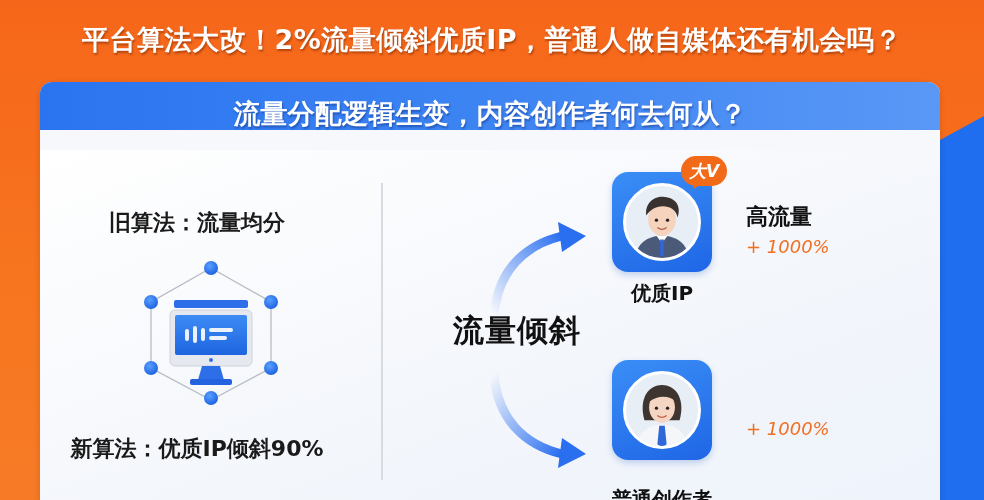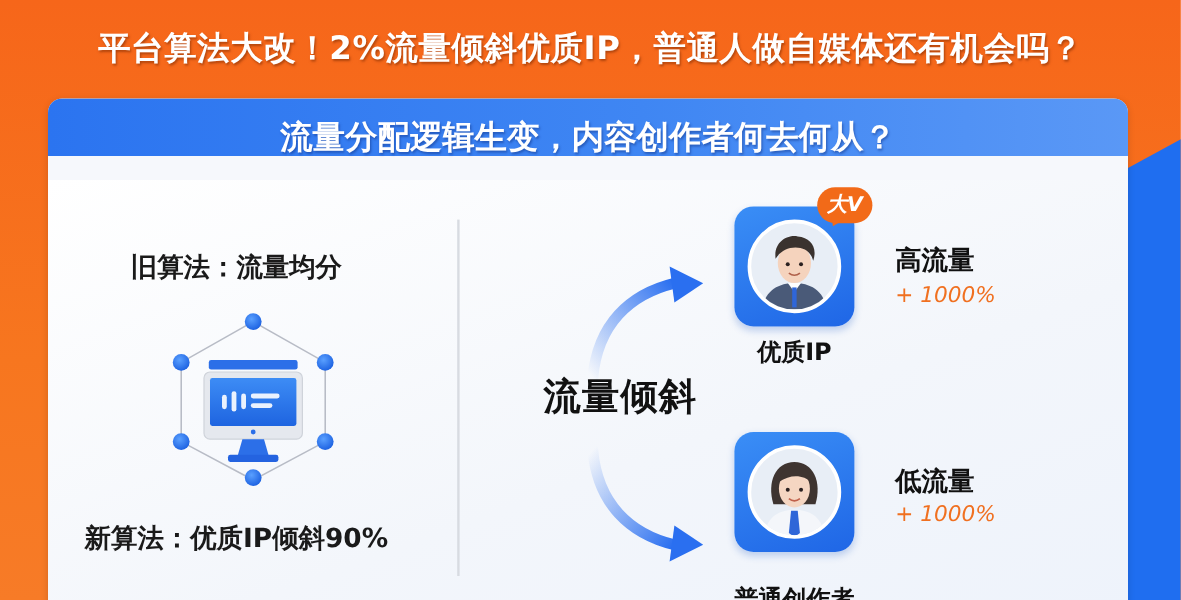--- a/index.html
+++ b/index.html
@@ -191,16 +191,15 @@
           <path d="M20,50 C14,30 22,12 39,12 C56,12 64,30 58,50 Z" fill="#3e3430"></path>
           <ellipse cx="39" cy="36" rx="14" ry="17" fill="#f5d6c2"></ellipse>
           <path d="M25,30 C26,18 36,16 39,16 C46,16 54,20 54,30 C48,24 36,22 25,30 Z" fill="#3e3430"></path>
           <circle cx="33" cy="37" r="1.8" fill="#2a2020"></circle>
           <circle cx="45" cy="37" r="1.8" fill="#2a2020"></circle>
           <path d="M34,45 Q39,49 44,45" stroke="#c0604a" stroke-width="1.5" fill="none"></path>
         </svg>
       </div>
     </div>
     <div class="avatar-caption bottom">普通创作者</div>
-    <div class="stat-label bottom">低流量</div>
     <div class="stat-value bottom">+ 1000%</div>
   </div>
 </div>
 
 </body></html>

